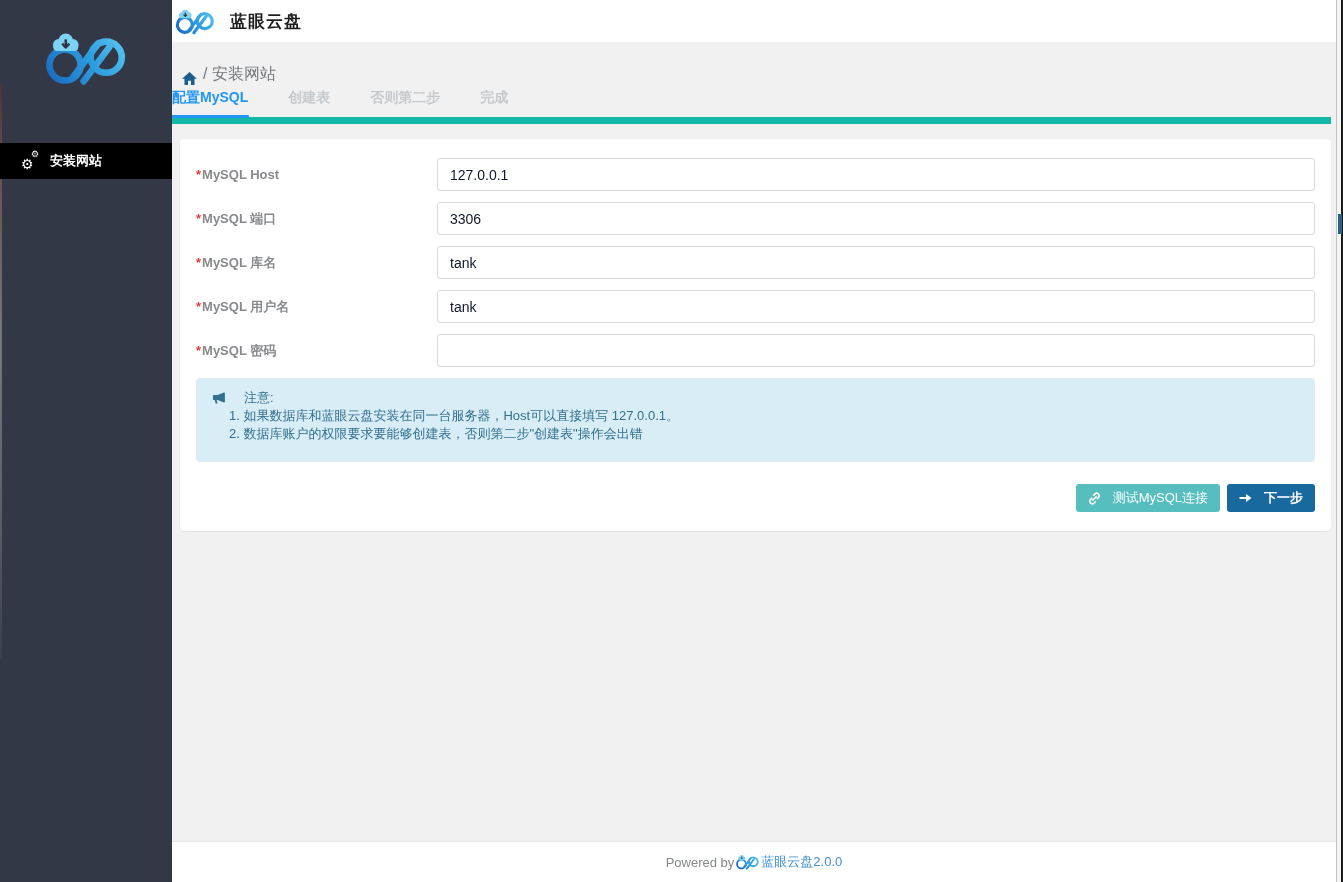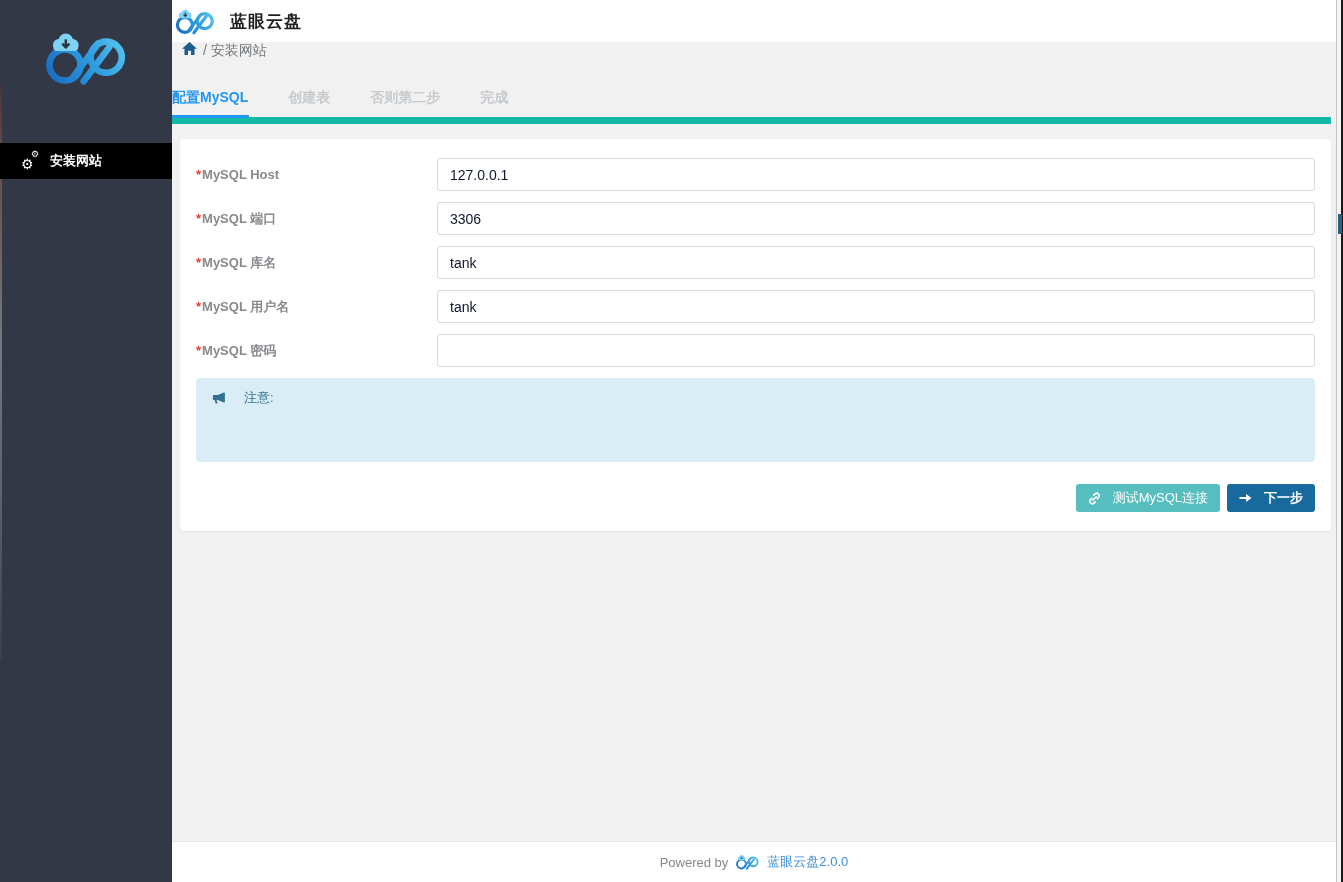--- a/index.html
+++ b/index.html
@@ -21,22 +21,22 @@
   .cogs { position:relative; width:21px; height:17px; margin-right:8px; color:#fff; }
   .cogs .gear-big  { position:absolute; left:0; bottom:-1px; font-size:14px; line-height:14px;
     font-family:"DejaVu Sans",sans-serif; }
   .cogs .gear-small{ position:absolute; right:3px; top:-3px; font-size:9px; line-height:9px;
     font-family:"DejaVu Sans",sans-serif; }
   
   .content { position:absolute; left:172px; top:0; width:1164px; height:882px; z-index:1; }
   .header { height:42px; background:#fff; display:flex; align-items:center; }
   .header-title { font-size:17px; font-weight:bold; color:#1e1e1e; margin-left:12px; letter-spacing:1px; }
   .main { height:799px; background:#f1f1f2; }
-  .breadcrumb { height:43px; display:flex; align-items:flex-start; padding-left:10px;
-    color:#76797c; font-size:14px; }
+  .breadcrumb { height:43px; display:flex; align-items:flex-end; padding-left:10px;
+    color:#76797c; font-size:16px; }
   .breadcrumb .home { display:inline-flex; margin-right:6px; cursor:pointer; }
   
   .tabs { display:flex; align-items:flex-end; height:39px; 
     margin-right:5px; border-bottom:7px solid #14b8a6; }
   .tab { margin-right:40px; padding-bottom:10px; font-size:14px; font-weight:bold;
     color:#c7cacd; position:relative; cursor:pointer; white-space:nowrap; }
   .tab.active { color:var(--accent-blue,#2196f3); }
   .tab.active::after { content:""; position:absolute; left:-1px; right:-1px; bottom:-1px;
     height:3px; background:var(--accent-blue,#2196f3); border-radius:1px; }
   
@@ -57,21 +57,21 @@
   .note ol { margin:0; padding:0 0 0 17px; list-style:none; }
   
   .actions { display:flex; justify-content:flex-end; margin-top:22px; }
   .btn { height:28px; border:none; border-radius:3px; color:#fff; font-size:13px;
     padding:0 12px; display:inline-flex; align-items:center; gap:12px; cursor:pointer;
     font-family:inherit; }
   .btn-test { background:var(--test-button-bg,#57bec0); }
   .btn-next { background:var(--next-button-bg,#17699e); margin-left:7px; font-weight:bold; }
   
   .footer { height:41px; background:#fff; border-top:1px solid #e7e7e7; display:flex;
-    align-items:center; justify-content:center; font-size:13px; color:#85888b; gap:6px; }
+    align-items:center; justify-content:center; font-size:13px; color:#85888b; }
   .footer-link { color:#3d8fd8; cursor:pointer; }
   
   .scrollbar { position:absolute; right:0; top:0; width:7px; height:882px;
     background:#f4f4f4; border-left:1px solid #c3c3c3; z-index:3; }
   .scroll-edge { position:absolute; right:0; top:0; width:2px; height:882px; background:#191919; }
   .scroll-thumb { position:absolute; left:1px; top:214px; width:4px; height:20px; background:#28627c; }
 </style>
 </head>
 <body>
 
@@ -182,20 +182,26 @@
           </div>
         </div>
 
       <div class="note">
         <div class="note-title">
           <svg width="14" height="13" viewBox="0 0 16 15">
             <path fill="currentColor" d="M13.6 0.6 L6.5 3.4 H2.2 C1.5 3.4 1 3.9 1 4.6 V8 C1 8.7 1.5 9.2 2.2 9.2 H3.1 L4.1 13.4 H6.3 L5.3 9.2 H6.5 L13.6 12 C14.2 12.2 14.8 11.8 14.8 11.2 V1.4 C14.8 0.8 14.2 0.4 13.6 0.6 Z"></path>
           </svg>
           <span>注意:</span>
         </div>
+        <ol>
+
+            <li>1. 如果数据库和蓝眼云盘安装在同一台服务器，Host可以直接填写 127.0.0.1。</li>
+
+            <li>2. 数据库账户的权限要求要能够创建表，否则第二步"创建表"操作会出错</li>
+          </ol>
       </div>
 
       <div class="actions">
         <button class="btn btn-test">
           <svg width="13" height="13" viewBox="0 0 14 14" fill="none" stroke="#fff" stroke-width="1.7" stroke-linecap="round">
             <path d="M5.2 8.8 L8.8 5.2"></path>
             <path d="M6.2 3.4 L7.6 2 a2.7 2.7 0 0 1 3.8 3.8 L10 7.2"></path>
             <path d="M7.8 10.6 L6.4 12 a2.7 2.7 0 0 1 -3.8 -3.8 L4 6.8"></path>
           </svg>
           <span>测试MySQL连接</span>

